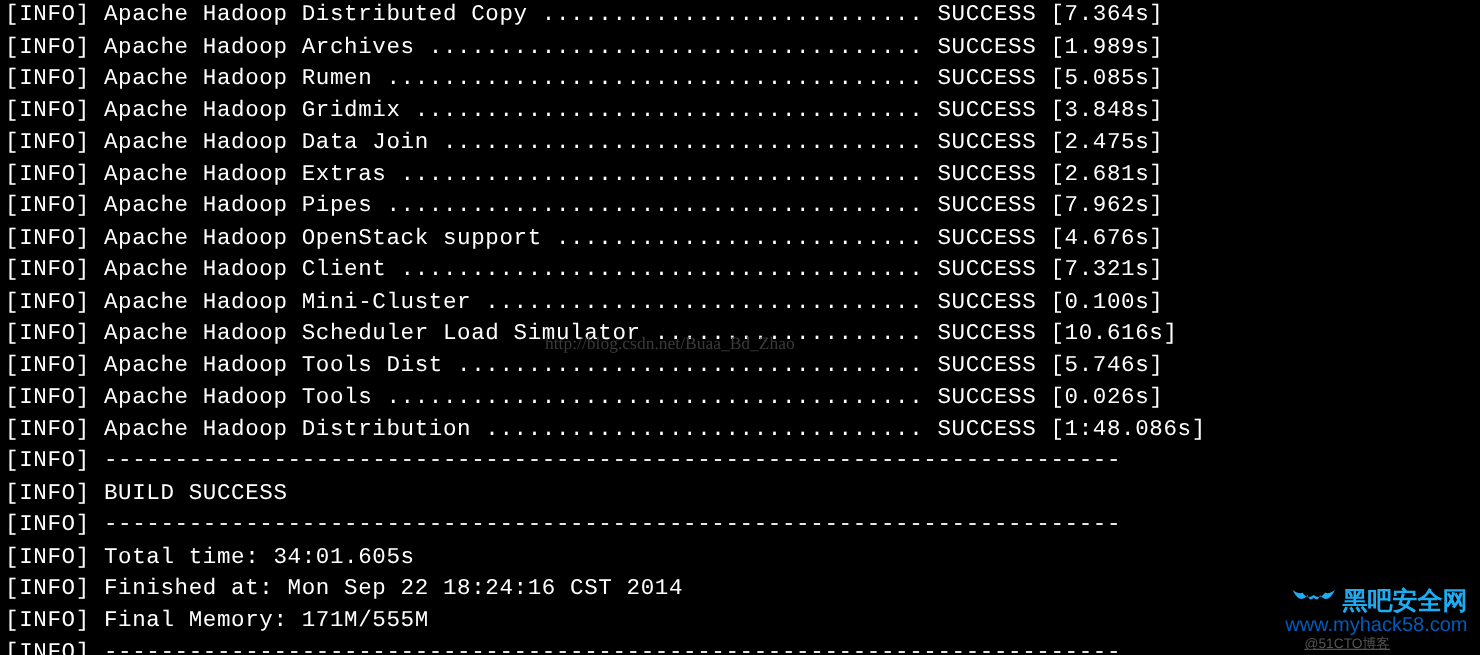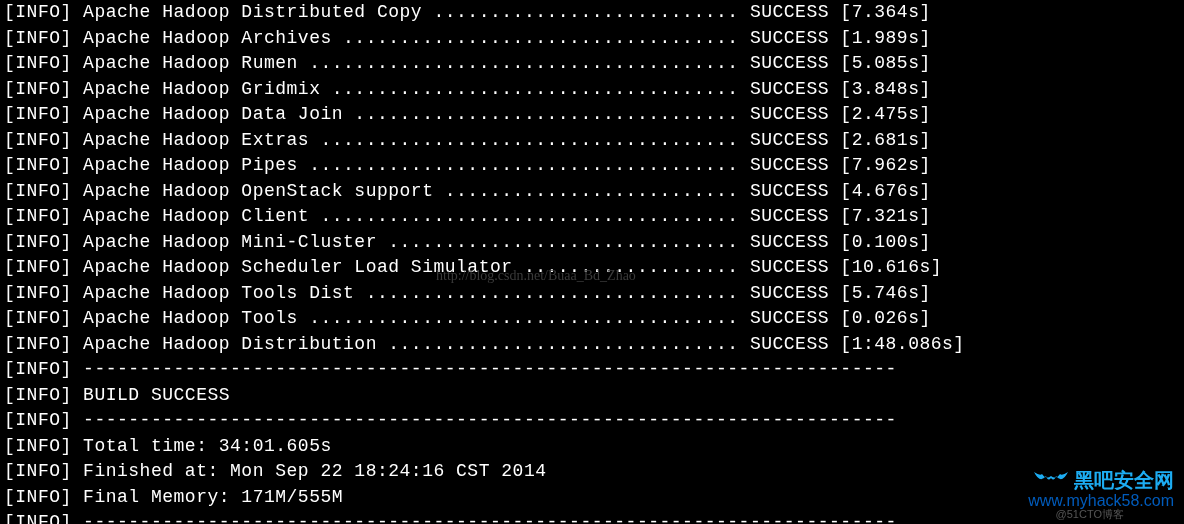--- a/index.html
+++ b/index.html
@@ -48,26 +48,27 @@
     position: absolute;
     right: 10px;
     bottom: 14px;
     color: #005bbb;
     font-family: Arial, sans-serif;
     font-size: 16px;
     pointer-events: none;
   }
   .watermark-br3 {
     position: absolute;
-    right: 60px;
+    right: 72px;
     bottom: 2px;
     color: #555;
     font-family: Arial, sans-serif;
     font-size: 11px;
     pointer-events: none;
+    text-decoration: underline;
   }
 </style>
 </head>
 <body>
 
 <pre class="terminal" id="term">[INFO] Apache Hadoop Distributed Copy ........................... SUCCESS [7.364s]
 [INFO] Apache Hadoop Archives ................................... SUCCESS [1.989s]
 [INFO] Apache Hadoop Rumen ...................................... SUCCESS [5.085s]
 [INFO] Apache Hadoop Gridmix .................................... SUCCESS [3.848s]
 [INFO] Apache Hadoop Data Join .................................. SUCCESS [2.475s]

